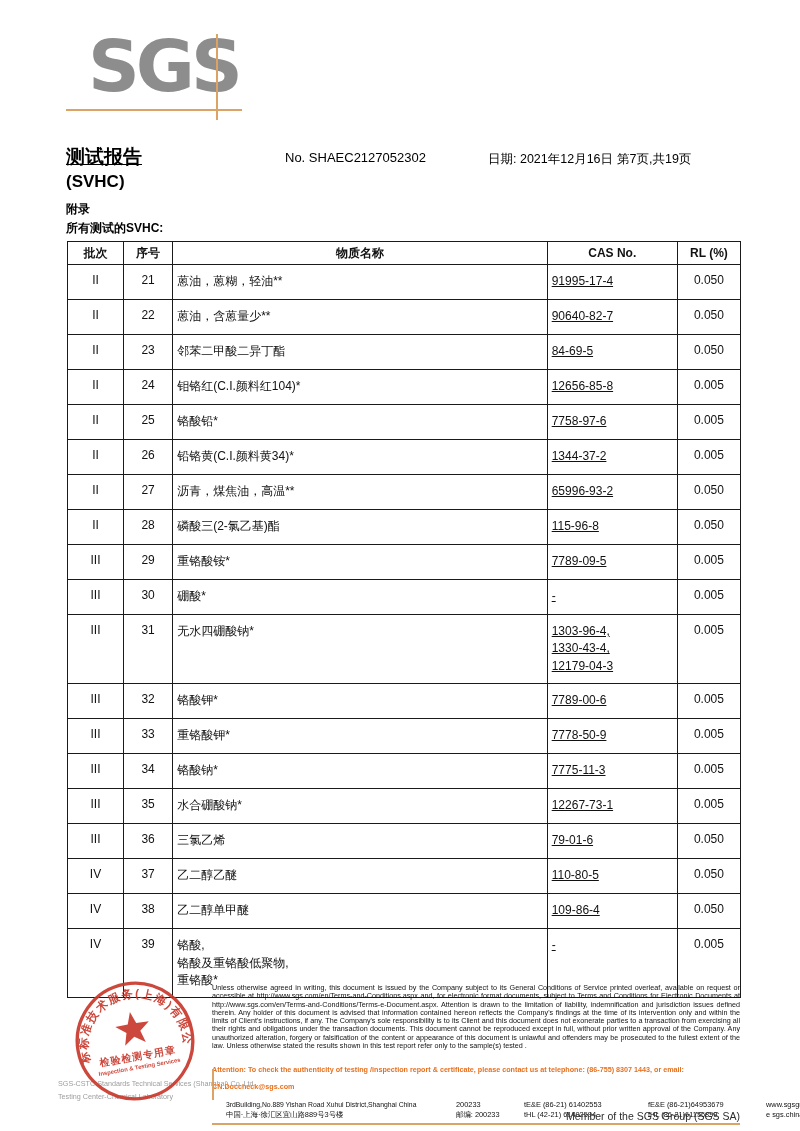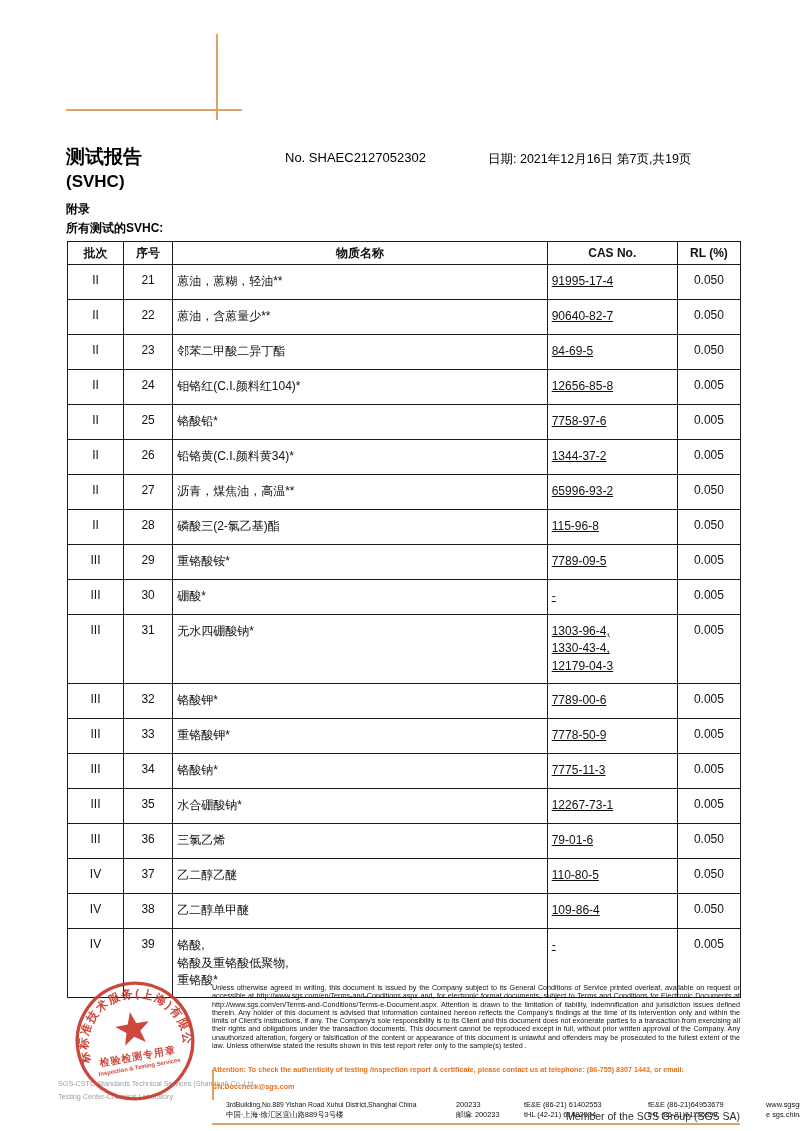--- a/index.html
+++ b/index.html
@@ -10,21 +10,21 @@
   }
   
   .sgs-logo{
     position:absolute; left:88px; top:30px;
     font-family:"DejaVu Sans",sans-serif; font-weight:bold;
     font-size:72px; line-height:1; letter-spacing:-4px; color:#8d8d8d;
   }
   .hline-accent{position:absolute; left:66px; top:109px; width:176px; height:2px; background:#dca366;}
   .vline-accent{position:absolute; left:216px; top:34px; width:2px; height:86px; background:#dca366;}
 
-  .doc-title{position:absolute; left:66px; top:144px; font-size:19px; font-weight:600; color:#000;}
+  .doc-title{position:absolute; left:66px; top:144px; font-size:19px; font-weight:600; color:#000;text-decoration:underline;}
   .doc-subtitle{position:absolute; left:66px; top:172px; font-size:17px; font-weight:600; color:#000;}
   .report-no{position:absolute; left:285px; top:150px; font-size:13px; color:#000;}
   .report-date{position:absolute; left:488px; top:151px; font-size:12.5px; color:#000000;}
   .page-info{position:absolute; left:617px; top:151px; font-size:12.5px; color:#000;}
   .annex{position:absolute; left:66px; top:201px; font-size:12px; font-weight:bold; color:#000;}
   .all-svhc{position:absolute; left:66px; top:220px; font-size:12px; font-weight:bold; color:#000;}
 
   
   .tbl-wrap{position:absolute; left:67px; top:241px; width:674px;}
   table.svhc{border-collapse:collapse; width:100%; table-layout:fixed;padding-left:34px;}
@@ -57,20 +57,21 @@
     font-size:7.2px; line-height:13px; white-space:nowrap;}
   .stamp{position:absolute; left:72px; top:978px; width:126px; height:126px; z-index:2;
     transform:rotate(-10deg); opacity:0.92;}
   .stamp svg{width:100%; height:100%;}
 </style>
 </head>
 <body>
 
 <div class="page">
 
+  <div class="sgs-logo">SGS</div>
   <div class="hline-accent"></div>
   <div class="vline-accent"></div>
 
   <div class="doc-title">测试报告</div>
   <div class="doc-subtitle">(SVHC)</div>
   <div class="report-no">No. SHAEC2127052302</div>
   <div class="report-date">日期: 2021年12月16日</div>
   <div class="page-info">第7页,共19页</div>
   <div class="annex">附录</div>
   <div class="all-svhc">所有测试的SVHC:</div>

